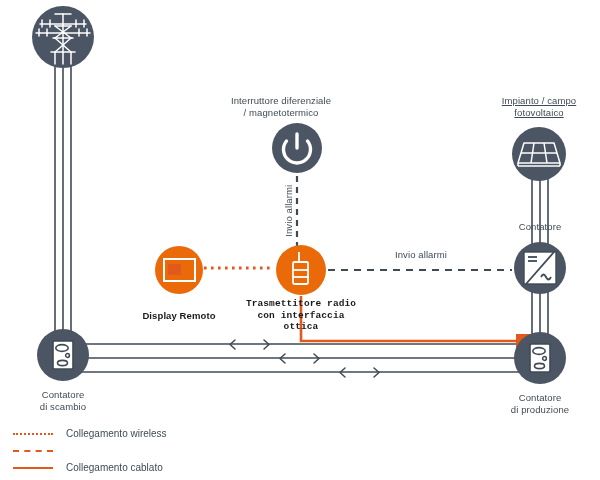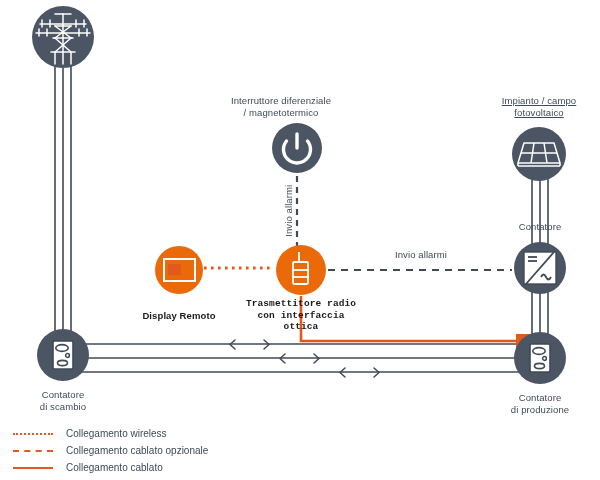--- a/index.html
+++ b/index.html
@@ -195,21 +195,20 @@
     <div class="legend-row">
       <span class="legend-key">
           <i class="k-dot"></i>
         </span>
       <span class="legend-txt">Collegamento wireless</span>
     </div>
     <div class="legend-row">
       <span class="legend-key">
           <i class="k-dash"></i>
         </span>
-      <span class="legend-txt">Collegamento cablato opzionale</span>
     </div>
     <div class="legend-row">
       <span class="legend-key">
           <i class="k-solid"></i>
         </span>
       <span class="legend-txt">Collegamento cablato</span>
     </div>
   </div>
 
 </div>

